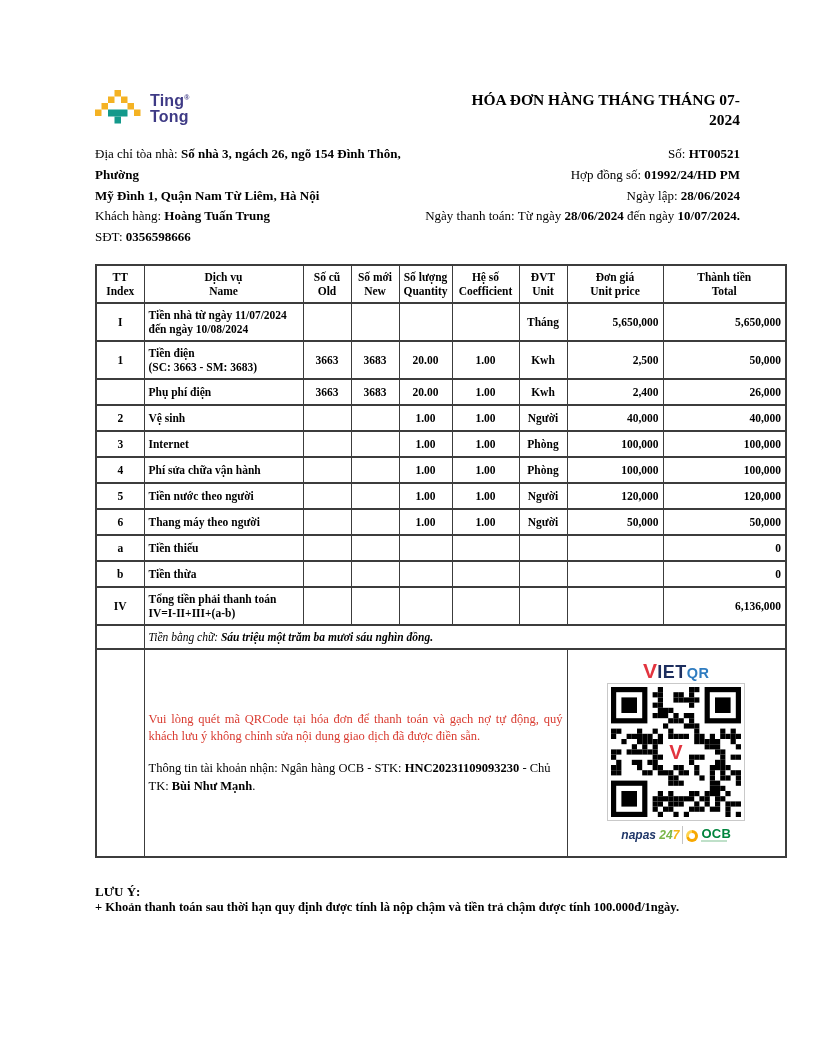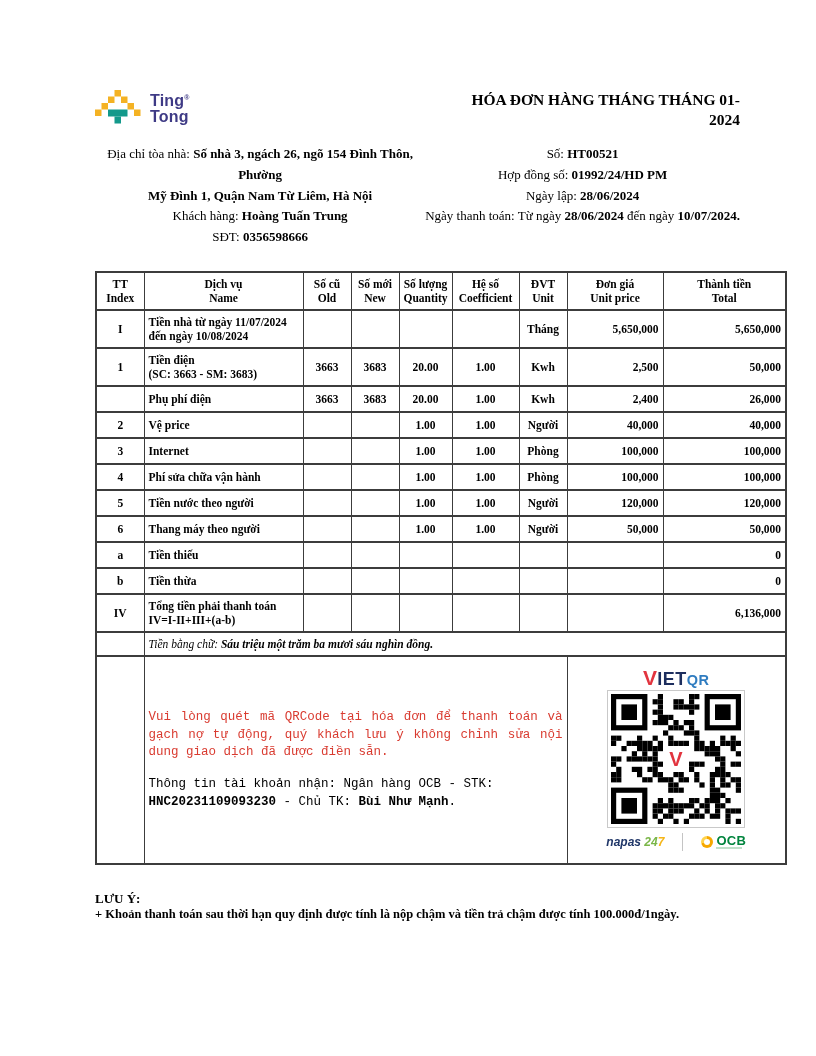--- a/index.html
+++ b/index.html
@@ -14,52 +14,52 @@
   
   .header-row{display:flex;justify-content:space-between;align-items:flex-start;}
   .logo-block{display:flex;align-items:center;gap:9px;}
   .logo-text{font-family:"Liberation Sans","DejaVu Sans",sans-serif;font-weight:bold;font-size:16px;line-height:15px;color:var(--logo_text);letter-spacing:.2px;}
   .logo-text sup{font-size:7px;vertical-align:super;}
   .doc-title{width:292px;margin-right:45px;text-align:right;font-weight:bold;font-size:15.5px;line-height:19.5px;}
   
   .info-row{display:flex;margin-top:15px;}
   .info-left{width:390px;}
   .info-right{flex:1;text-align:right;padding-right:45px;}
-  .info-line{font-size:13px;line-height:20.8px;white-space:nowrap;text-align:center;}
+  .info-line{font-size:13px;line-height:20.8px;white-space:nowrap;}
   .info-left .info-line{white-space:normal;}
   .b{font-weight:bold;}
   
-  table.invoice{border-collapse:collapse;table-layout:fixed;width:690px;margin-top:23px;border:2px solid var(--border_dark);}
+  table.invoice{border-collapse:collapse;table-layout:fixed;width:690px;margin-top:16px;border:2px solid var(--border_dark);}
   table.invoice th,table.invoice td{border:1px solid var(--border_dark);border-top-width:2px;border-bottom-width:2px;
     font-size:11.5px;font-weight:bold;line-height:14px;padding:4px 4px;vertical-align:middle;overflow:hidden;}
   table.invoice th{text-align:center;}
   td.a-c{text-align:center;}
   td.a-l{text-align:left;padding-left:8px;}
   td.a-r{text-align:right;padding-right:9px;}
   tr.data-row td{height:16px;}
   
   .words-cell{text-align:left;padding-left:8px;}
   .words-cell .lbl{font-style:italic;font-weight:normal;}
   .words-cell .val{font-style:italic;font-weight:bold;}
   
-  td.qr-text-cell{vertical-align:middle;padding:0 14px;height:198px;font-family:Liberation Mono, monospace;}
+  td.qr-text-cell{vertical-align:middle;padding:0 14px;height:198px;}
   .qr-para-red{color:var(--red_text);font-weight:normal;font-size:12.5px;line-height:17.5px;text-align:justify;margin:0 0 13px 0;}
   .qr-para-black{font-weight:normal;font-size:12.5px;line-height:18px;text-align:left;margin:0;}
   td.qr-cell{padding:2px 0;vertical-align:middle;}
   .qr-wrap{display:flex;flex-direction:column;align-items:center;font-family:"Liberation Sans","DejaVu Sans",sans-serif;}
   .vietqr-logo{display:flex;align-items:baseline;margin-bottom:2px;}
   .vietqr-logo .v{color:var(--vietqr_red);font-weight:bold;font-size:21px;line-height:20px;}
   .vietqr-logo .iet{color:var(--vietqr_navy);font-weight:bold;font-size:18px;letter-spacing:.5px;}
   .vietqr-logo .qr{color:var(--vietqr_blue);font-weight:bold;font-size:14.5px;letter-spacing:.5px;}
   .qr-box{border:1px solid #c9c9c9;background:#fff;padding:3px;line-height:0;}
-  .partner-row{display:flex;align-items:center;gap:18px;margin-top:5px;}
+  .partner-row{display:flex;align-items:center;gap:3px;margin-top:5px;}
   .napas{font-style:italic;font-weight:bold;font-size:12px;color:var(--napas_navy);}
   .napas .n24{color:var(--napas_green);} .napas .n7{color:var(--napas_yellow);}
   .divider{width:1px;height:18px;background:#c4c4c4;}
-  .ocb{display:flex;align-items:center;gap:3px;}
+  .ocb{display:flex;align-items:flex-end;gap:3px;}
   .ocb-mark{width:12px;height:12px;border-radius:50%;background:conic-gradient(var(--ocb_orange) 0 70%,#ffd34d 70% 100%);position:relative;}
   .ocb-mark::after{content:"";position:absolute;left:3px;top:3px;width:6px;height:6px;border-radius:50%;background:#fff;}
   .ocb-txt{color:var(--ocb_green);font-weight:bold;font-size:13px;letter-spacing:.3px;line-height:11px;}
   .ocb-tag{display:block;height:2px;width:26px;background:#bfe0c9;margin-top:1px;}
   
   .notes{margin-top:26px;}
   .notes-heading{font-weight:bold;font-size:13px;}
   .notes-line{font-weight:bold;font-size:12.5px;margin-top:0;}
 </style>
 </head>
@@ -82,21 +82,21 @@
         <g style="fill:var(--logo_teal)">
           <rect x="13" y="19.5" width="19.5" height="7"></rect>
           <rect x="19.5" y="26.5" width="6.5" height="7"></rect>
         </g>
       </svg>
       <div class="logo-text">
         <div><span>Ting</span><sup>®</sup></div>
         <div>Tong</div>
       </div>
     </div>
-    <div class="doc-title">HÓA ĐƠN HÀNG THÁNG THÁNG 01-2024</div>
+    <div class="doc-title">HÓA ĐƠN HÀNG THÁNG THÁNG 07-2024</div>
   </div>
 
   <div class="info-row">
     <div class="info-left">
       <div class="info-line"><span>Địa chỉ tòa nhà: </span><span class="b">Số nhà 3, ngách 26, ngõ 154 Đình Thôn, Phường</span></div>
       <div class="info-line b">Mỹ Đình 1, Quận Nam Từ Liêm, Hà Nội</div>
       <div class="info-line"><span>Khách hàng: </span><span class="b">Hoàng Tuấn Trung</span></div>
       <div class="info-line"><span>SĐT: </span><span class="b">0356598666</span></div>
     </div>
     <div class="info-right">
@@ -197,21 +197,21 @@
           <td class="a-c">3683</td>
           <td class="a-c">20.00</td>
           <td class="a-c">1.00</td>
           <td class="a-c">Kwh</td>
           <td class="a-r">2,400</td>
           <td class="a-r">26,000</td>
         </tr>
         <tr class="data-row">
           <td class="a-c">2</td>
           <td class="a-l">
-            <div>Vệ price</div>
+            <div>Vệ sinh</div>
           </td>
           <td class="a-c"></td>
           <td class="a-c"></td>
           <td class="a-c">1.00</td>
           <td class="a-c">1.00</td>
           <td class="a-c">Người</td>
           <td class="a-r">40,000</td>
           <td class="a-r">40,000</td>
         </tr>
         <tr class="data-row">

